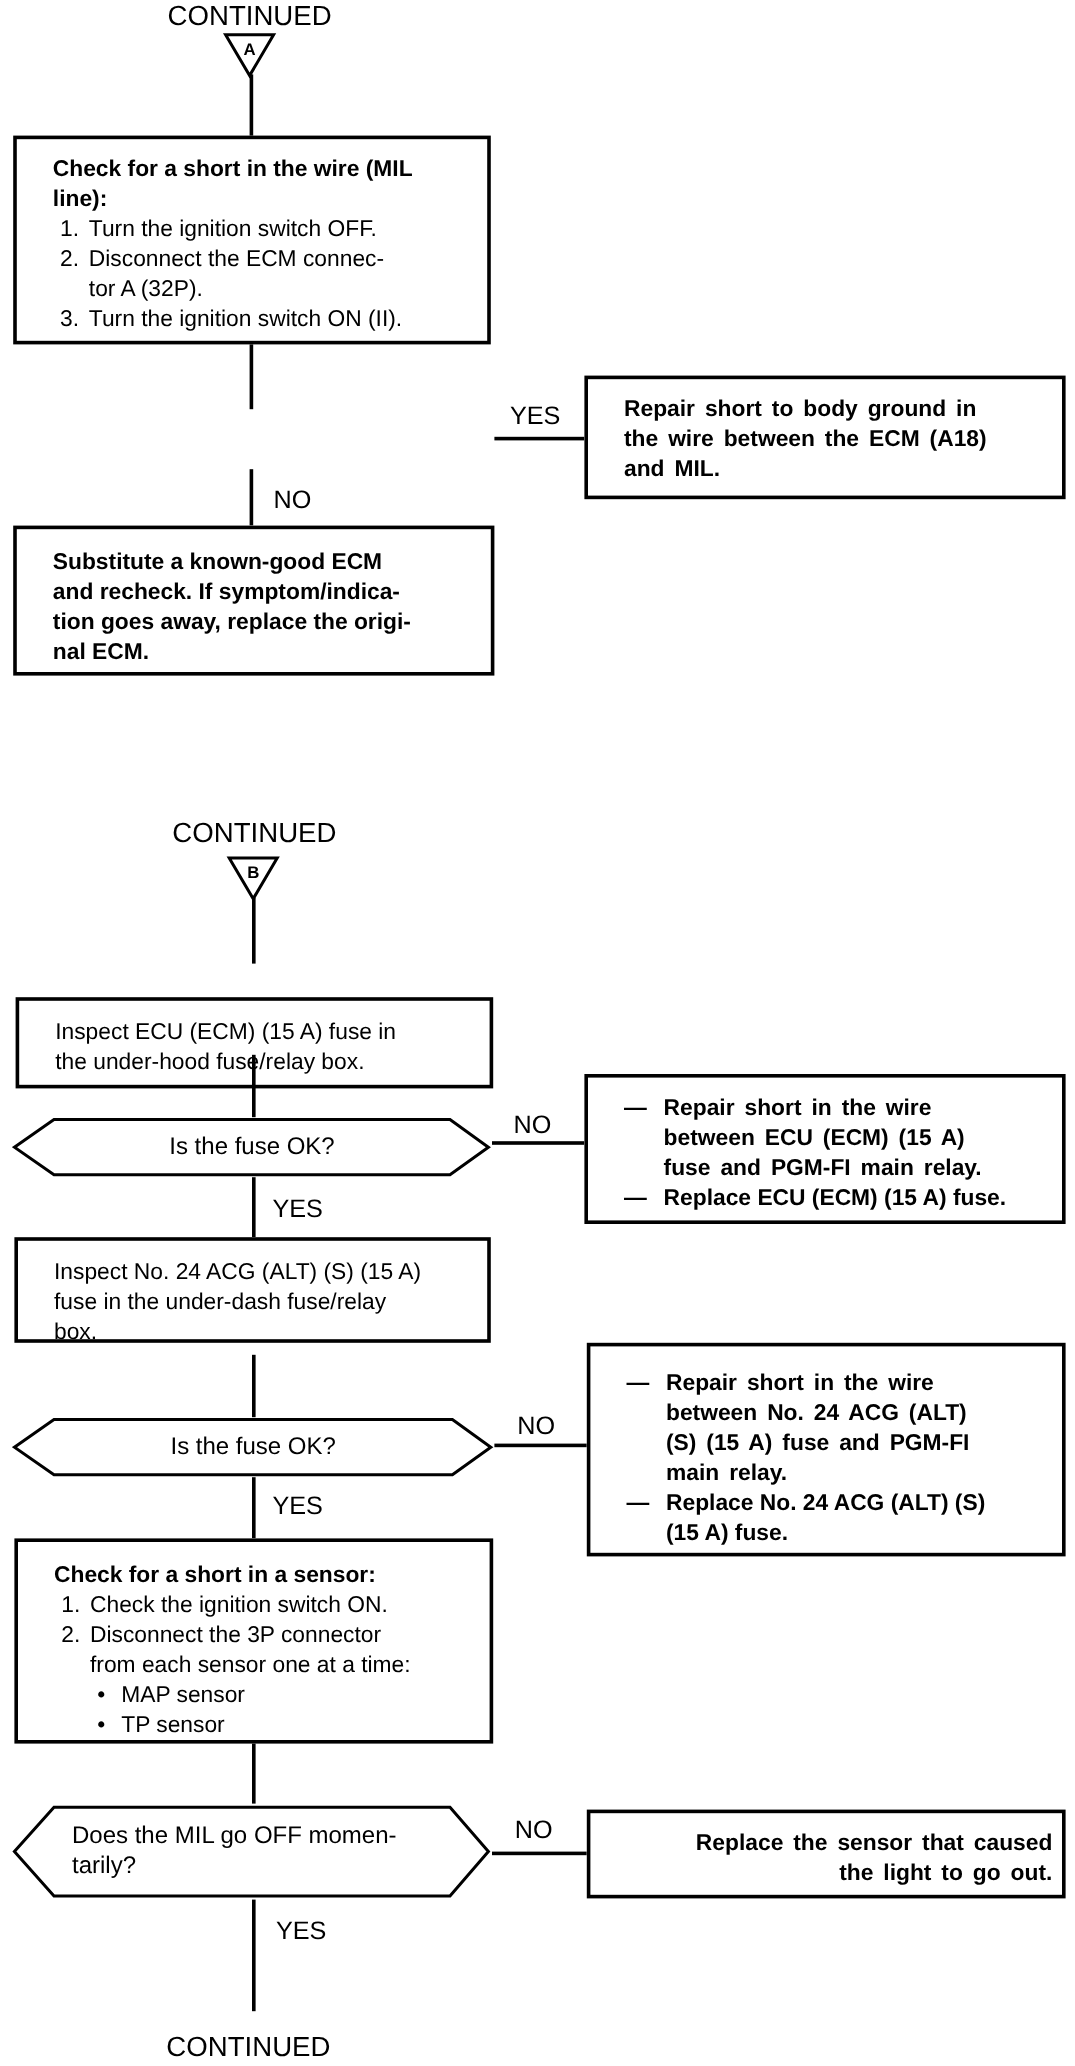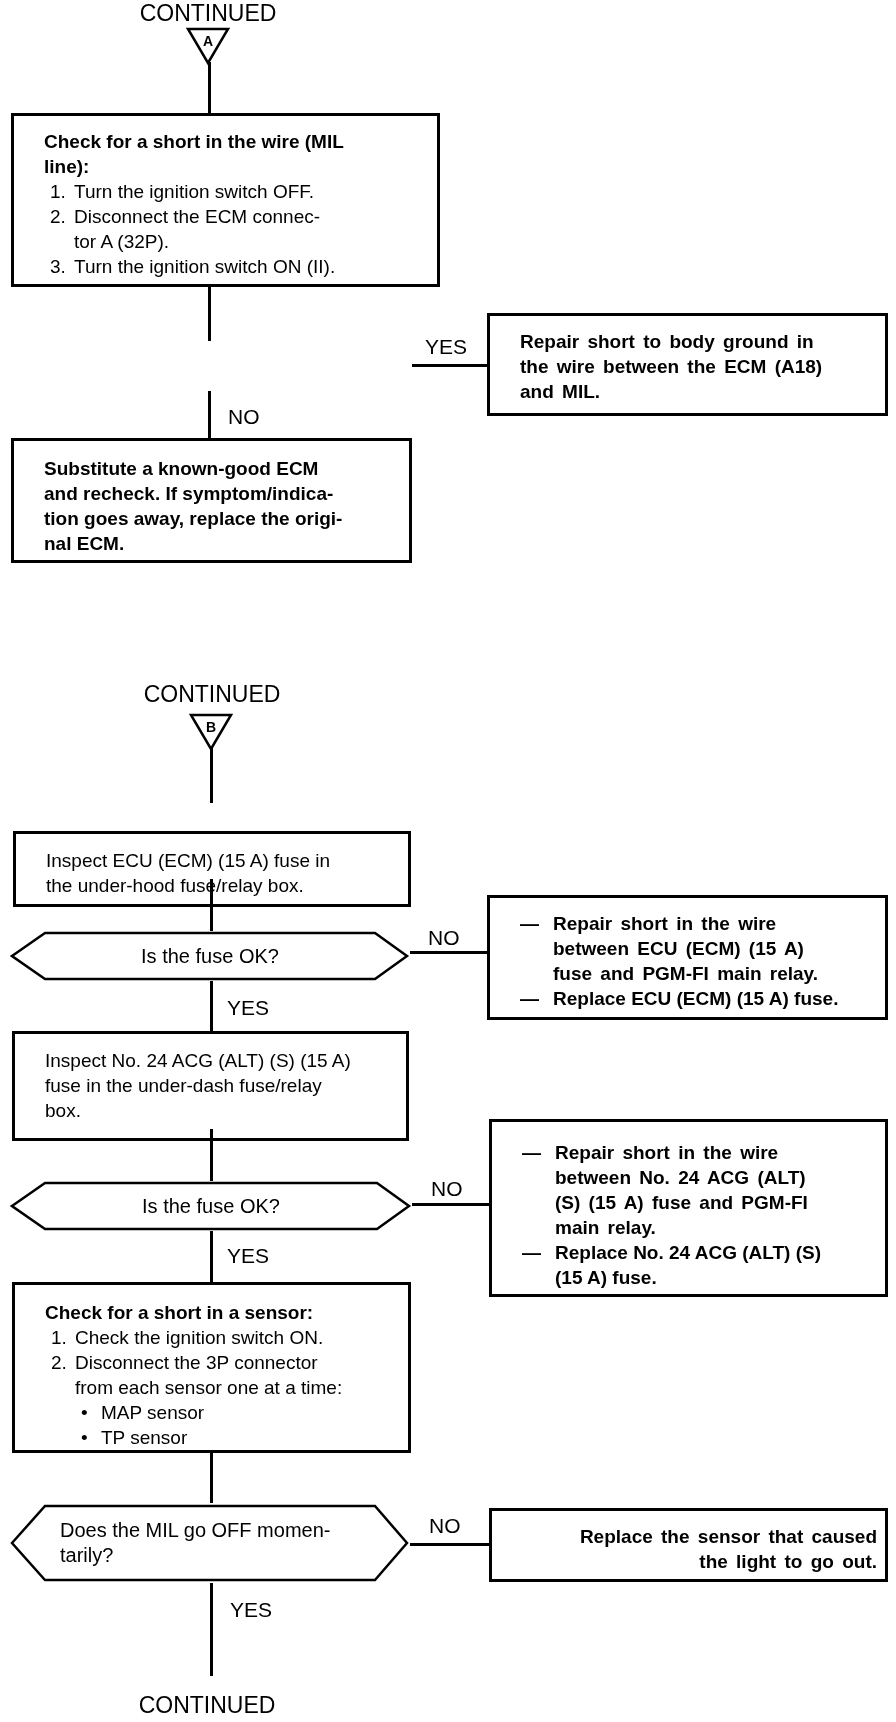--- a/index.html
+++ b/index.html
@@ -41,21 +41,21 @@
 
   <div class="cap" style="left:108px; top:1px; width:200px;">CONTINUED</div>
 
   <svg class="abs" style="left:185px; top:26px;" width="46" height="40">
     <polygon points="3,3 43,3 23,37" fill="#ffffff" stroke="#000000" stroke-width="2.5"></polygon>
     <text x="23" y="20" text-anchor="middle" font-size="14" font-weight="bold" fill="#000000">A</text>
   </svg>
 
   <div class="line" style="left:208px; top:62px;  width:3px; height:52px;"></div>
 
-  <div class="box" style="left:11px; top:113px; width:429px; height:174px; padding:13px 10px 0 30px;">
+  <div class="box" style="left:11px; top:113px; width:398px; height:174px; padding:13px 10px 0 30px;">
     <div class="btxt pre">Check for a short in the wire (MIL
 line):</div>
     <div class="li">
       <span class="num">1.</span>
       <span class="litxt pre">Turn the ignition switch OFF.</span>
     </div>
     <div class="li">
       <span class="num">2.</span>
       <span class="litxt pre">Disconnect the ECM connec-
 tor A (32P).</span>
@@ -123,21 +123,21 @@
     </div>
     <div class="ditem">
       <span class="dm">—</span>
       <span class="litxt pre">Replace ECU (ECM) (15 A) fuse.</span>
     </div>
   </div>
 
   <div class="line" style="left:210px; top:981px; width:3px; height:50px;"></div>
   <div class="tag" style="left:227px; top:997px;">YES</div>
 
-  <div class="box" style="left:12px; top:1031px; width:397px; height:110px; padding:14px 10px 0 30px;">
+  <div class="box" style="left:12px; top:1031px; width:397px; height:88px; padding:14px 10px 0 30px;">
     <div class="pre">Inspect No. 24 ACG (ALT) (S) (15 A)
 fuse in the under-dash fuse/relay
 box.</div>
   </div>
 
   <div class="line" style="left:210px; top:1129px; width:3px; height:52px;"></div>
 
   <div class="hex" style="left:10px; top:1181px; width:402px; height:50px;">
     <svg width="402" height="50">
       <polygon points="2,25 35,2 367,2 399,25 367,48 35,48" fill="#ffffff" stroke="#000000" stroke-width="2.5"></polygon>

